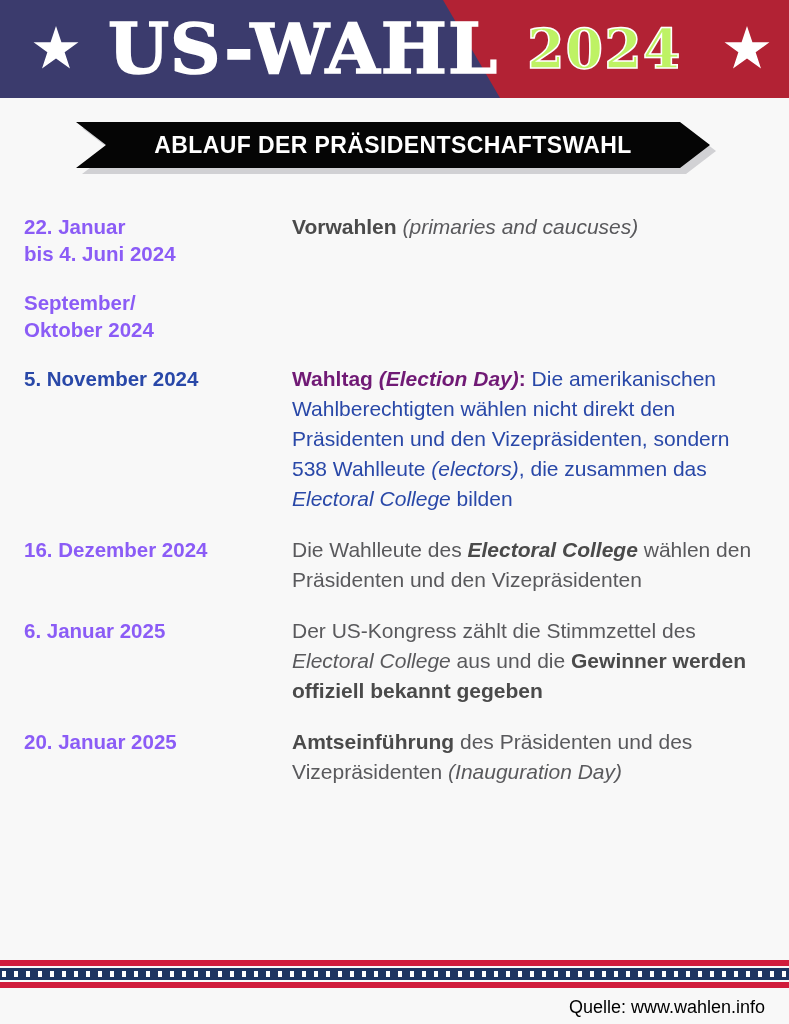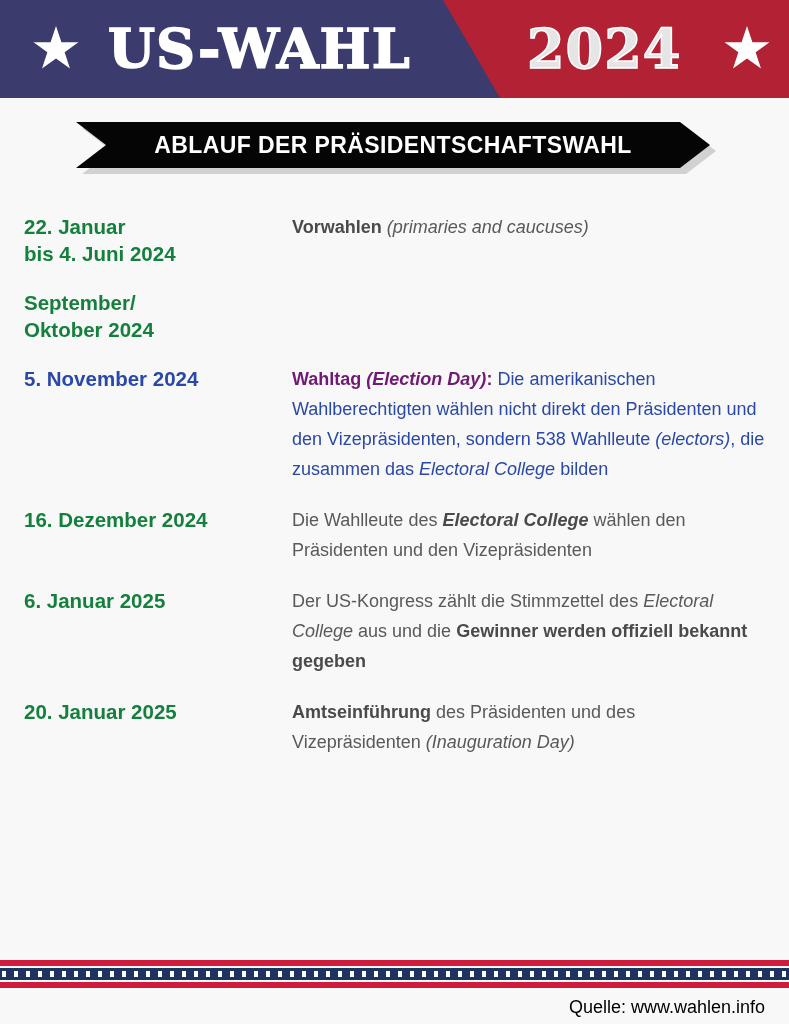--- a/index.html
+++ b/index.html
@@ -52,36 +52,36 @@
   }
   .header-star.left  { left: 33px; }
   .header-star.right { left: 724px; }
 
   .header-title {
     position: absolute;
     left: 108px;
     top: 16px;
     font-family: "DejaVu Serif", "Liberation Serif", serif;
     font-weight: bold;
-    font-size: 54px;
+    font-size: 70px;
     letter-spacing: 1px;
     color: #ffffff;
     line-height: 66px;
     white-space: nowrap;
     -webkit-text-stroke: 1.5px #ffffff;
   }
   .header-year {
     position: absolute;
     left: 527px;
     top: 16px;
     font-family: "DejaVu Serif", "Liberation Serif", serif;
     font-weight: bold;
     font-size: 54px;
     letter-spacing: 1px;
-    color: #e5e5e5;
+    color: #bef264;
     line-height: 66px;
     white-space: nowrap;
     -webkit-text-stroke: 1.5px #ffffff;
   }
 
   
   .ribbon-wrap {
     position: absolute;
     left: 76px;
     top: 122px;
@@ -130,27 +130,27 @@
   .tl-row {
     display: flex;
     align-items: flex-start;
     padding: 0 24px 0 24px;
     margin-bottom: 21px;
   }
   .tl-date {
     flex: 0 0 268px;
     font-size: 20.5px;
     font-weight: bold;
-    color: #15803d;
+    color: #8b5cf6;
     line-height: 27px;
     padding-top: 1px;
   }
   .tl-desc {
     flex: 1 1 auto;
-    font-size: 18px;
+    font-size: 21px;
     color: #59595c;
     line-height: 30px;
   }
   .tl-row.highlight .tl-date,
   .tl-row.highlight .tl-desc {
     color: #2948a8;
   }
   .tl-desc b  { font-weight: bold; color: #4a4a4a; }
   .tl-desc i  { font-style: italic; }
   .tl-desc b i, .tl-desc i b { font-weight: bold; font-style: italic; }

